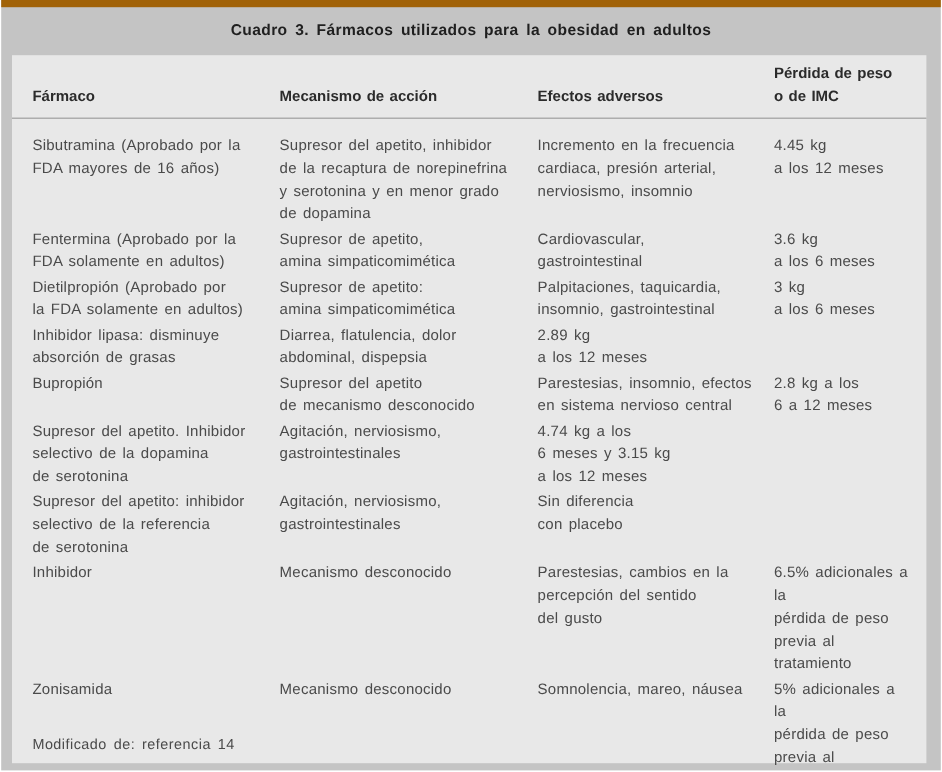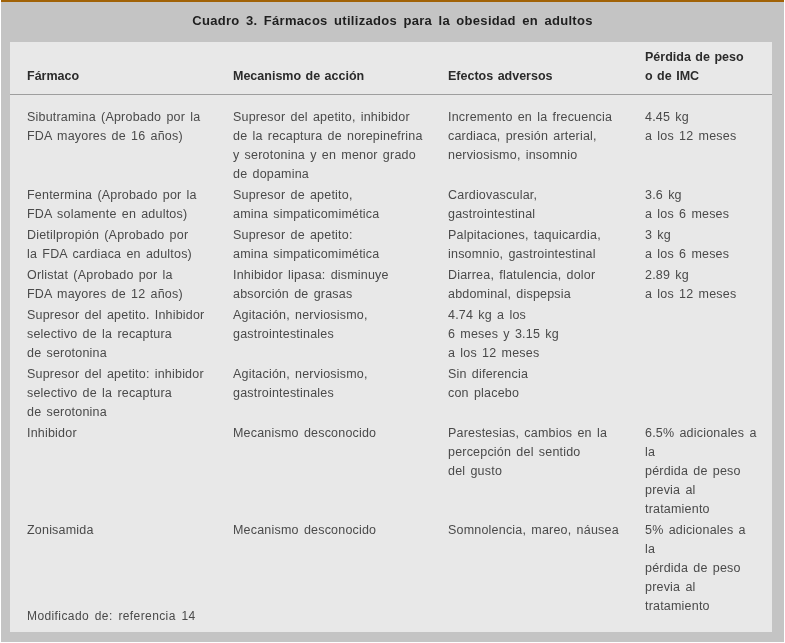--- a/index.html
+++ b/index.html
@@ -6,21 +6,21 @@
   html, body {
     width: 785px; height: 643px;
     background: #ffffff;
     overflow: hidden;
     font-family: "Liberation Sans", sans-serif;
   }
   .outer-band {
     position: absolute;
     left: 1px; top: 0; width: 783px; height: 642px;
     background: #c4c4c4;
-    border-top: 2px solid #a16207;
+    border-top: 6px solid #a16207;
   }
   .table-title {
     text-align: center;
     font-size: 13px;
     font-weight: bold;
     color: #1f1f1f;
     letter-spacing: 0.3px;
     word-spacing: 2.5px;
     padding-top: 11px;
   }
@@ -109,55 +109,62 @@
         <div class="cell">Supresor de apetito,
 amina simpaticomimética</div>
         <div class="cell">Cardiovascular,
 gastrointestinal</div>
         <div class="cell">3.6 kg
 a los 6 meses</div>
       </div>
 
       <div class="body-row">
         <div class="cell">Dietilpropión (Aprobado por
-la FDA cardiaca en adultos)</div>
+la FDA solamente en adultos)</div>
         <div class="cell">Supresor de apetito:
 amina simpaticomimética</div>
         <div class="cell">Palpitaciones, taquicardia,
 insomnio, gastrointestinal</div>
         <div class="cell">3 kg
 a los 6 meses</div>
       </div>
 
       <div class="body-row">
-        <div class="cell">Orlistat (Aprobado por la
-FDA mayores de 12 años)</div>
         <div class="cell">Inhibidor lipasa: disminuye
 absorción de grasas</div>
         <div class="cell">Diarrea, flatulencia, dolor
 abdominal, dispepsia</div>
         <div class="cell">2.89 kg
 a los 12 meses</div>
       </div>
 
+      <div class="body-row">
+        <div class="cell">Bupropión</div>
+        <div class="cell">Supresor del apetito
+de mecanismo desconocido</div>
+        <div class="cell">Parestesias, insomnio, efectos
+en sistema nervioso central</div>
+        <div class="cell">2.8 kg a los
+6 a 12 meses</div>
+      </div>
 
       <div class="body-row">
         <div class="cell">Supresor del apetito. Inhibidor
-selectivo de la recaptura
+selectivo de la dopamina
 de serotonina</div>
         <div class="cell">Agitación, nerviosismo,
 gastrointestinales</div>
         <div class="cell">4.74 kg a los
 6 meses y 3.15 kg
 a los 12 meses</div>
       </div>
 
       <div class="body-row">
         <div class="cell">Supresor del apetito: inhibidor
-selectivo de la recaptura
+selectivo de la referencia
 de serotonina</div>
         <div class="cell">Agitación, nerviosismo,
 gastrointestinales</div>
         <div class="cell">Sin diferencia
 con placebo</div>
       </div>
 
       <div class="body-row">
         <div class="cell">Inhibidor</div>
         <div class="cell">Mecanismo desconocido</div>

